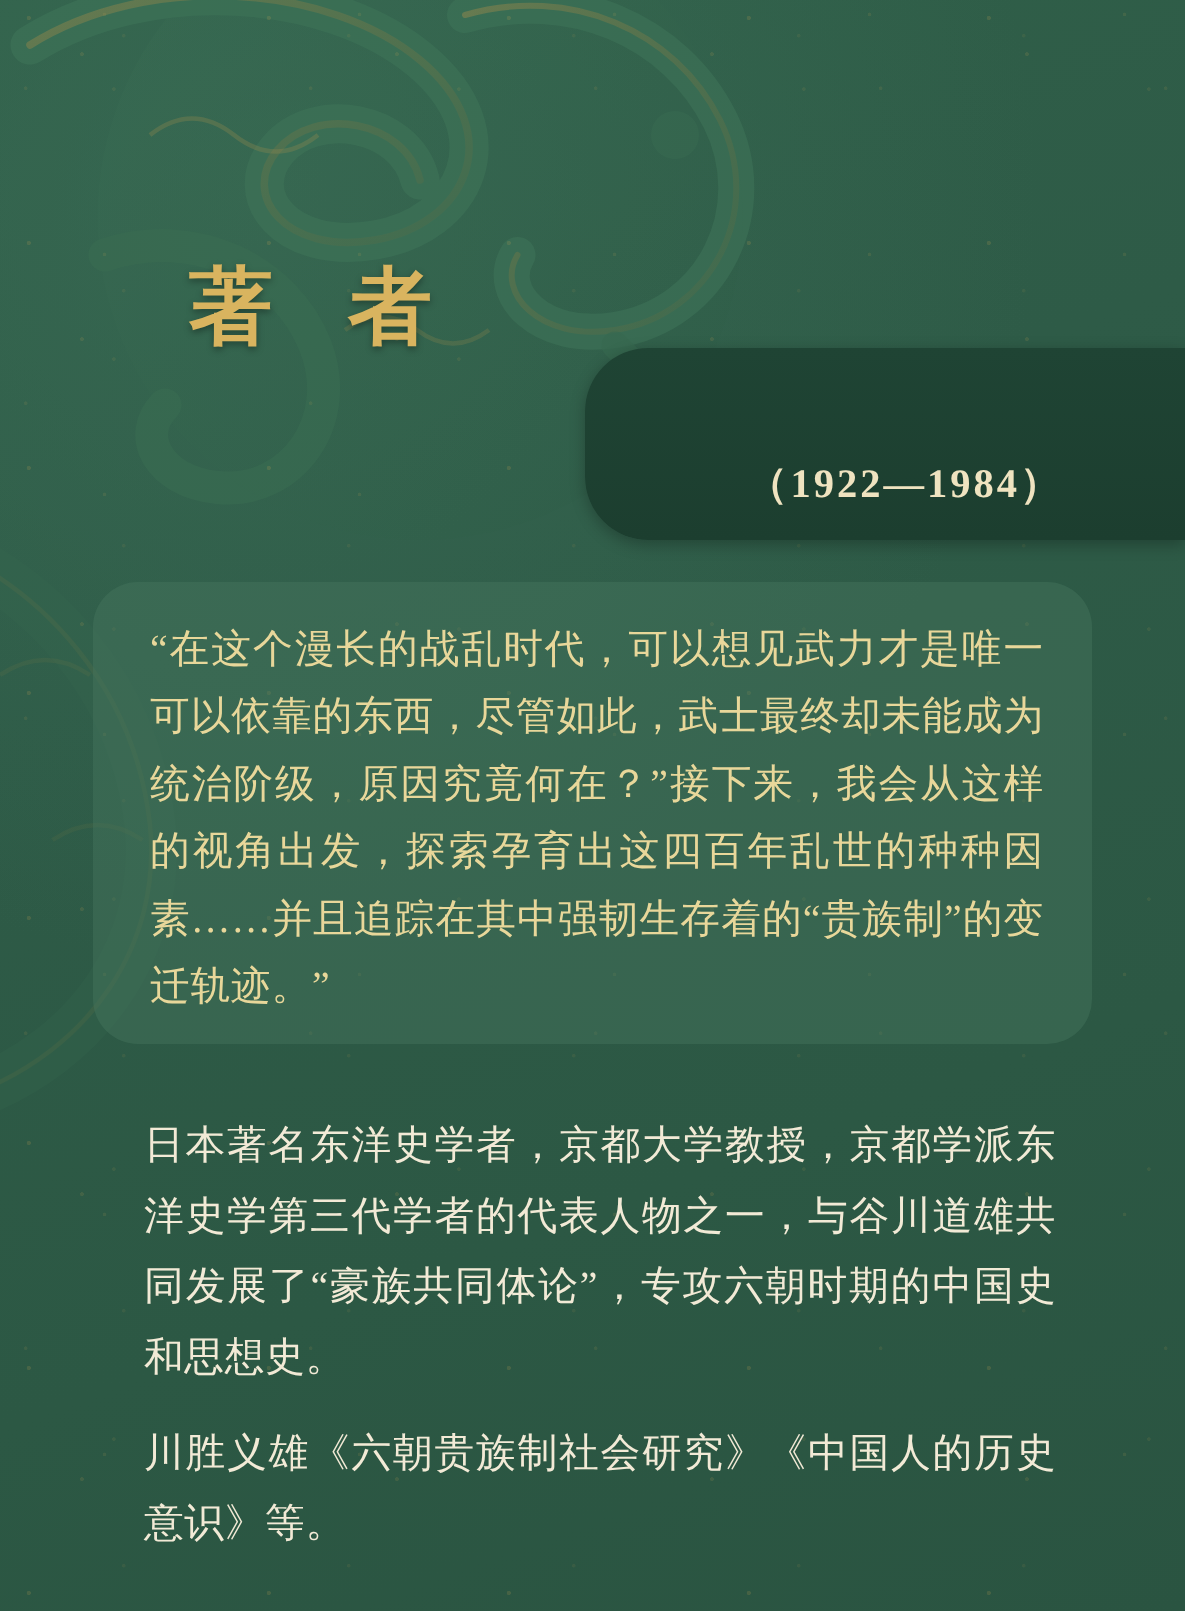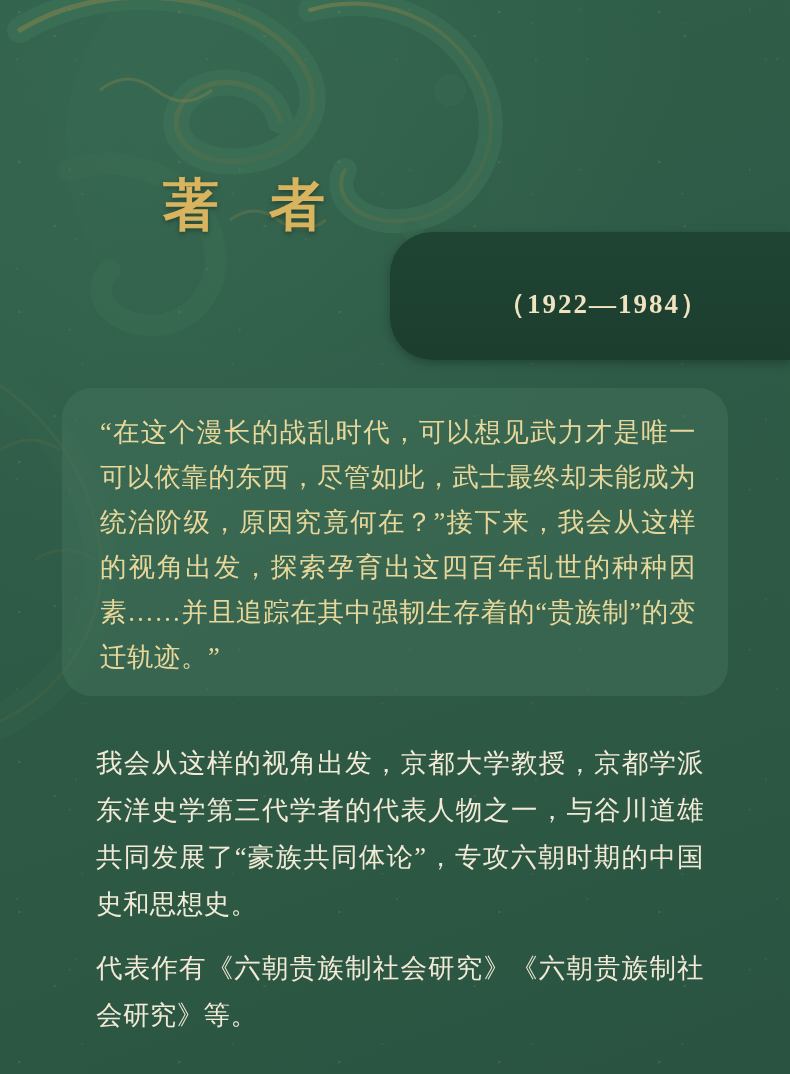--- a/index.html
+++ b/index.html
@@ -64,21 +64,21 @@
     top: 168px;
     width: 250px;
     color: #d9b45f;
     font-family: "Liberation Serif", "DejaVu Serif", serif;
     font-weight: 700;
     font-size: 56px;
     line-height: 74px;
     letter-spacing: 18px;
     text-shadow: 0 2px 5px rgba(0,0,0,0.35);
   }
-  .title-line { white-space: nowrap; margin-left: 37px; }
+  .title-line { white-space: nowrap; }
   .title-line.second { padding-left: 22px; }
 
   
   .name-plaque {
     position: absolute;
     left: 390px;
     top: 232px;
     width: 400px;
     height: 128px;
     background: linear-gradient(180deg, #1f4434 0%, #1c3e2f 100%);
@@ -93,21 +93,21 @@
     font-size: 50px;
     font-weight: 700;
     color: #f0e4c2;
     letter-spacing: 6px;
     white-space: nowrap;
     text-shadow: 0 2px 4px rgba(0,0,0,0.4);
   }
   .name-plaque .author-years {
     position: absolute;
     left: 108px;
-    top: 54px;
+    top: 72px;
     font-size: 27px;
     font-weight: 700;
     color: #efe3c0;
     letter-spacing: 2px;
     white-space: nowrap;
     font-family: Liberation Serif, serif;
   }
 
   
   .quote-panel {
@@ -190,16 +190,16 @@
   </div>
 
   <div class="name-plaque">
     <div class="author-years">（1922—1984）</div>
   </div>
 
   <div class="quote-panel">
     <div class="quote-text">“在这个漫长的战乱时代，可以想见武力才是唯一可以依靠的东西，尽管如此，武士最终却未能成为统治阶级，原因究竟何在？”接下来，我会从这样的视角出发，探索孕育出这四百年乱世的种种因素……并且追踪在其中强韧生存着的“贵族制”的变迁轨迹。”</div>
   </div>
 
-  <div class="body-text para-1">我会从这样的视角出发，京都大学教授，京都学派东洋史学第三代学者的代表人物之一，与谷川道雄共同发展了“豪族共同体论”，专攻六朝时期的中国史和思想史。</div>
-  <div class="body-text para-2">代表作有《六朝贵族制社会研究》《六朝贵族制社会研究》等。</div>
+  <div class="body-text para-1">日本著名东洋史学者，京都大学教授，京都学派东洋史学第三代学者的代表人物之一，与谷川道雄共同发展了“豪族共同体论”，专攻六朝时期的中国史和思想史。</div>
+  <div class="body-text para-2">川胜义雄《六朝贵族制社会研究》《中国人的历史意识》等。</div>
 
 </div>
 
 </body></html>

